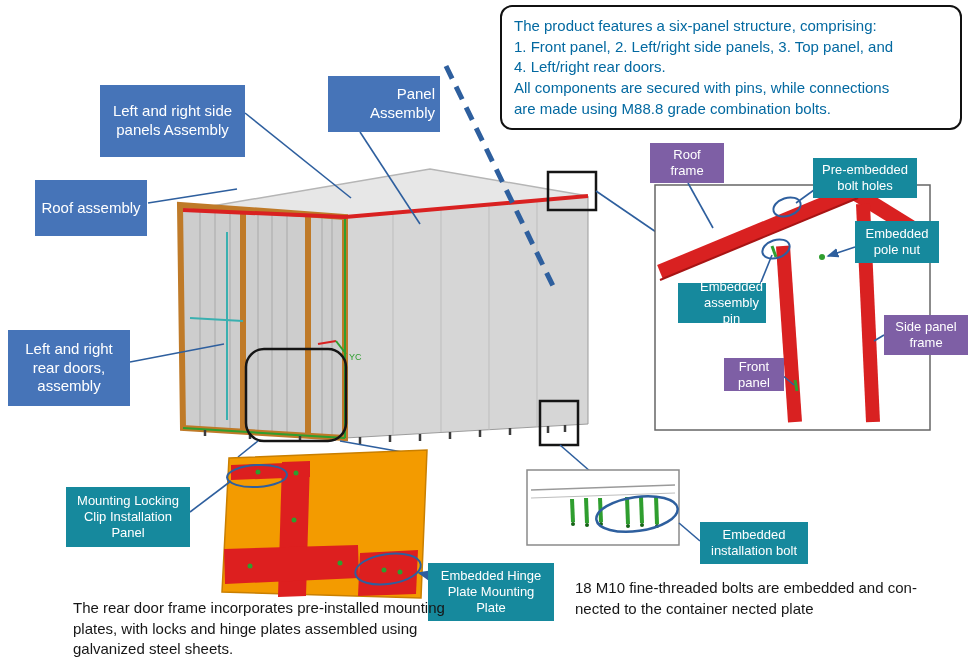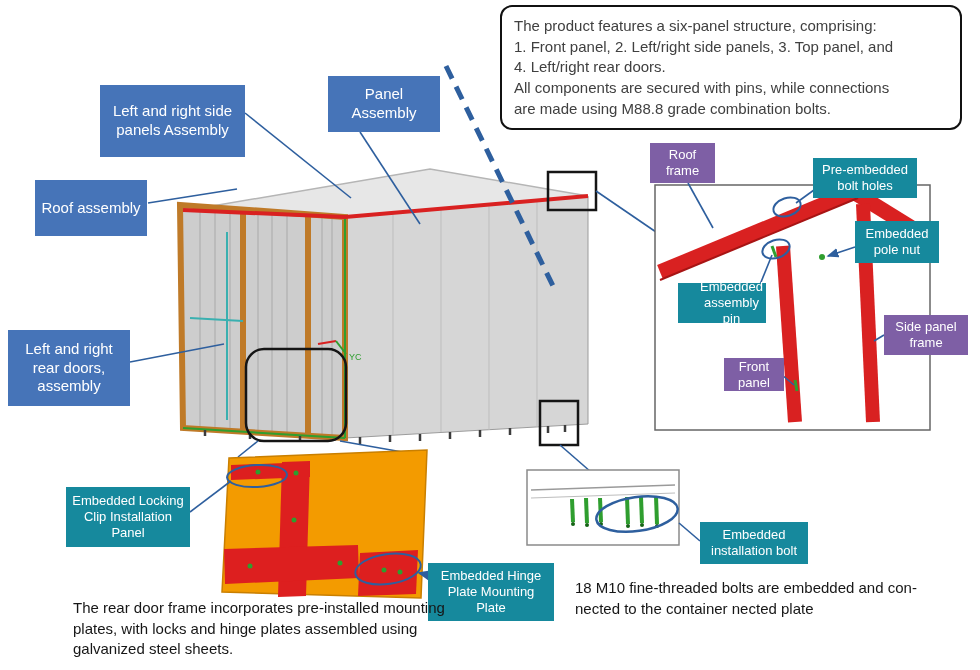--- a/index.html
+++ b/index.html
@@ -6,21 +6,21 @@
   .canvas{position:relative;width:980px;height:670px;background:#ffffff;
           font-family:"Liberation Sans",sans-serif;overflow:hidden;}
   .art{position:absolute;left:0;top:0;}
   .lbl{position:absolute;display:flex;align-items:center;justify-content:center;
        text-align:center;color:#ffffff;box-sizing:border-box;padding:3px 5px;}
   .lbl.blue{background:#4674b8;font-size:15px;line-height:1.25;}
   .lbl.teal{background:#16899d;font-size:13px;line-height:1.22;}
   .lbl.purple{background:#7e5fa5;font-size:13px;line-height:1.22;}
   .callout{position:absolute;left:500px;top:5px;width:462px;background:#ffffff;
            border:2.5px solid #111111;border-radius:12px;padding:9px 12px;
-           font-size:15px;line-height:1.38;color:#404040;box-sizing:border-box;}
+           font-size:15px;line-height:1.38;color:#0369a1;box-sizing:border-box;}
   .note{position:absolute;font-size:15px;line-height:1.38;color:#161616;}
 </style>
 </head>
 <body>
 
 <div class="canvas">
 
   <svg class="art" width="980" height="670" viewBox="0 0 980 670">
     <defs>
       <marker id="arr" markerWidth="9" markerHeight="8" refX="6.5" refY="3" orient="auto">
@@ -171,32 +171,32 @@
 
   <div class="callout">
     <div>The product features a six-panel structure, comprising:</div>
     <div>1. Front panel, 2. Left/right side panels, 3. Top panel, and</div>
     <div>4. Left/right rear doors.</div>
     <div>All components are secured with pins, while connections</div>
     <div>are made using M88.8 grade combination bolts.</div>
   </div>
 
   <div class="lbl blue" style="left:100px;top:85px;width:145px;height:72px;">Left and right side panels Assembly</div>
-  <div class="lbl blue" style="left:328px;top:76px;width:112px;height:56px;">Panel Assembly</div>
+  <div class="lbl blue" style="left:328px;top:76px;width:112px;height:56px;text-align:right;">Panel Assembly</div>
   <div class="lbl blue" style="left:35px;top:180px;width:112px;height:56px;">Roof assembly</div>
   <div class="lbl blue" style="left:8px;top:330px;width:122px;height:76px;text-align:center;">Left and right rear doors, assembly</div>
 
-  <div class="lbl purple" style="left:650px;top:143px;width:65px;height:40px;">Roof frame</div>
+  <div class="lbl purple" style="left:650px;top:143px;width:74px;height:40px;">Roof frame</div>
   <div class="lbl purple" style="left:884px;top:315px;width:84px;height:40px;">Side panel frame</div>
   <div class="lbl purple" style="left:724px;top:358px;width:60px;height:33px;">Front panel</div>
 
   <div class="lbl teal" style="left:855px;top:221px;width:84px;height:42px;">Embedded pole nut</div>
   <div class="lbl teal" style="left:813px;top:158px;width:104px;height:40px;">Pre-embedded bolt holes</div>
   <div class="lbl teal" style="left:678px;top:283px;width:88px;height:40px;padding-left:24px;">Embedded assembly pin</div>
-  <div class="lbl teal" style="left:66px;top:487px;width:124px;height:60px;">Embedded Locking Clip Installation Panel</div>
+  <div class="lbl teal" style="left:66px;top:487px;width:124px;height:60px;">Mounting Locking Clip Installation Panel</div>
   <div class="lbl teal" style="left:428px;top:563px;width:126px;height:58px;">Embedded Hinge Plate Mounting Plate</div>
   <div class="lbl teal" style="left:700px;top:522px;width:108px;height:42px;">Embedded installation bolt</div>
 
   <div class="note" style="left:25px;top:598px;width:420px;margin-left:48px;">
     <div>The rear door frame incorporates pre-installed mounting</div>
     <div>plates, with locks and hinge plates assembled using</div>
     <div>galvanized steel sheets.</div>
   </div>
   <div class="note" style="left:575px;top:578px;width:395px;">
     <div>18 M10 fine-threaded bolts are embedded and con-</div>

